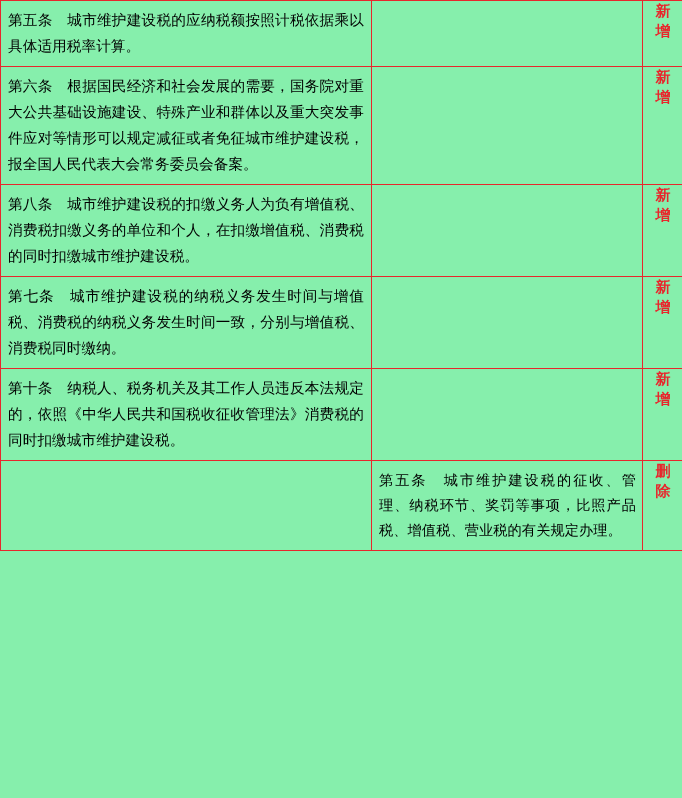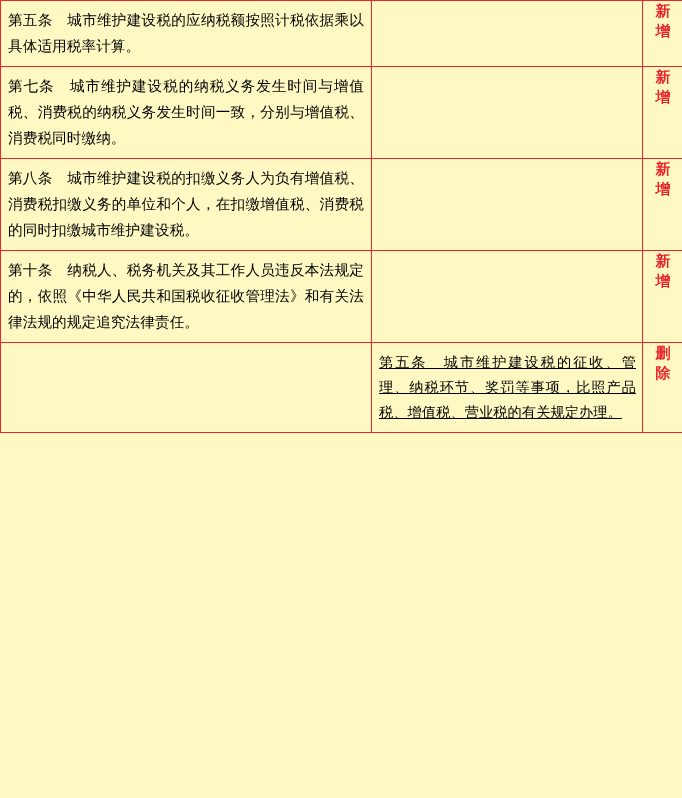--- a/index.html
+++ b/index.html
@@ -7,37 +7,37 @@
     padding: 0;
     background: #ffffff;
   }
   body {
     font-family: "DejaVu Sans", "Liberation Sans", sans-serif;
   }
   .page {
     width: 682px;
     height: 798px;
     position: relative;
-    background: #fef9c3;
+    background: #86efac;
     box-sizing: border-box;
     overflow: hidden;
   }
   table.cmp {
     border-collapse: collapse;
     width: 682px;
     table-layout: fixed;
     border: 1px solid #e8262c;
   }
   table.cmp td {
     border: 1px solid #e8262c;
     vertical-align: top;
     padding: 0;
   }
   td.col-left  { width: 370px; }
-  td.col-mid   { width: 270px; text-decoration: underline; }
+  td.col-mid   { width: 270px; }
   td.col-right { width: 40px; }
 
   .cell-text {
     font-size: 14.6px;
     line-height: 26px;
     color: #000000;
     padding: 6px 7px 7px 7px;
     letter-spacing: 0.1px;
     text-align: justify;
     word-break: break-all;
@@ -84,24 +84,23 @@
         </td>
         <td class="col-right">
           <div class="mark-wrap">
               <div class="mark">
                 <span>新增</span>
               </div>
             </div>
         </td>
       </tr>
 
-
       <tr>
         <td class="col-left">
-          <div class="cell-text">第七条　城市维护建设税的纳税义务发生时间与增值税、消费税的纳税义务发生时间一致，分别与增值税、消费税同时缴纳。</div>
+          <div class="cell-text">第六条　根据国民经济和社会发展的需要，国务院对重大公共基础设施建设、特殊产业和群体以及重大突发事件应对等情形可以规定减征或者免征城市维护建设税，报全国人民代表大会常务委员会备案。</div>
         </td>
         <td class="col-mid">
           <div class="cell-text mid"></div>
         </td>
         <td class="col-right">
           <div class="mark-wrap">
               <div class="mark">
                 <span>新增</span>
               </div>
             </div>
@@ -117,24 +116,40 @@
         </td>
         <td class="col-right">
           <div class="mark-wrap">
               <div class="mark">
                 <span>新增</span>
               </div>
             </div>
         </td>
       </tr>
 
+      <tr>
+        <td class="col-left">
+          <div class="cell-text">第七条　城市维护建设税的纳税义务发生时间与增值税、消费税的纳税义务发生时间一致，分别与增值税、消费税同时缴纳。</div>
+        </td>
+        <td class="col-mid">
+          <div class="cell-text mid"></div>
+        </td>
+        <td class="col-right">
+          <div class="mark-wrap">
+              <div class="mark">
+                <span>新增</span>
+              </div>
+            </div>
+        </td>
+      </tr>
+
 
       <tr>
         <td class="col-left">
-          <div class="cell-text">第十条　纳税人、税务机关及其工作人员违反本法规定的，依照《中华人民共和国税收征收管理法》和有关法律法规的规定追究法律责任。</div>
+          <div class="cell-text">第十条　纳税人、税务机关及其工作人员违反本法规定的，依照《中华人民共和国税收征收管理法》消费税的同时扣缴城市维护建设税。</div>
         </td>
         <td class="col-mid">
           <div class="cell-text mid"></div>
         </td>
         <td class="col-right">
           <div class="mark-wrap">
               <div class="mark">
                 <span>新增</span>
               </div>
             </div>

